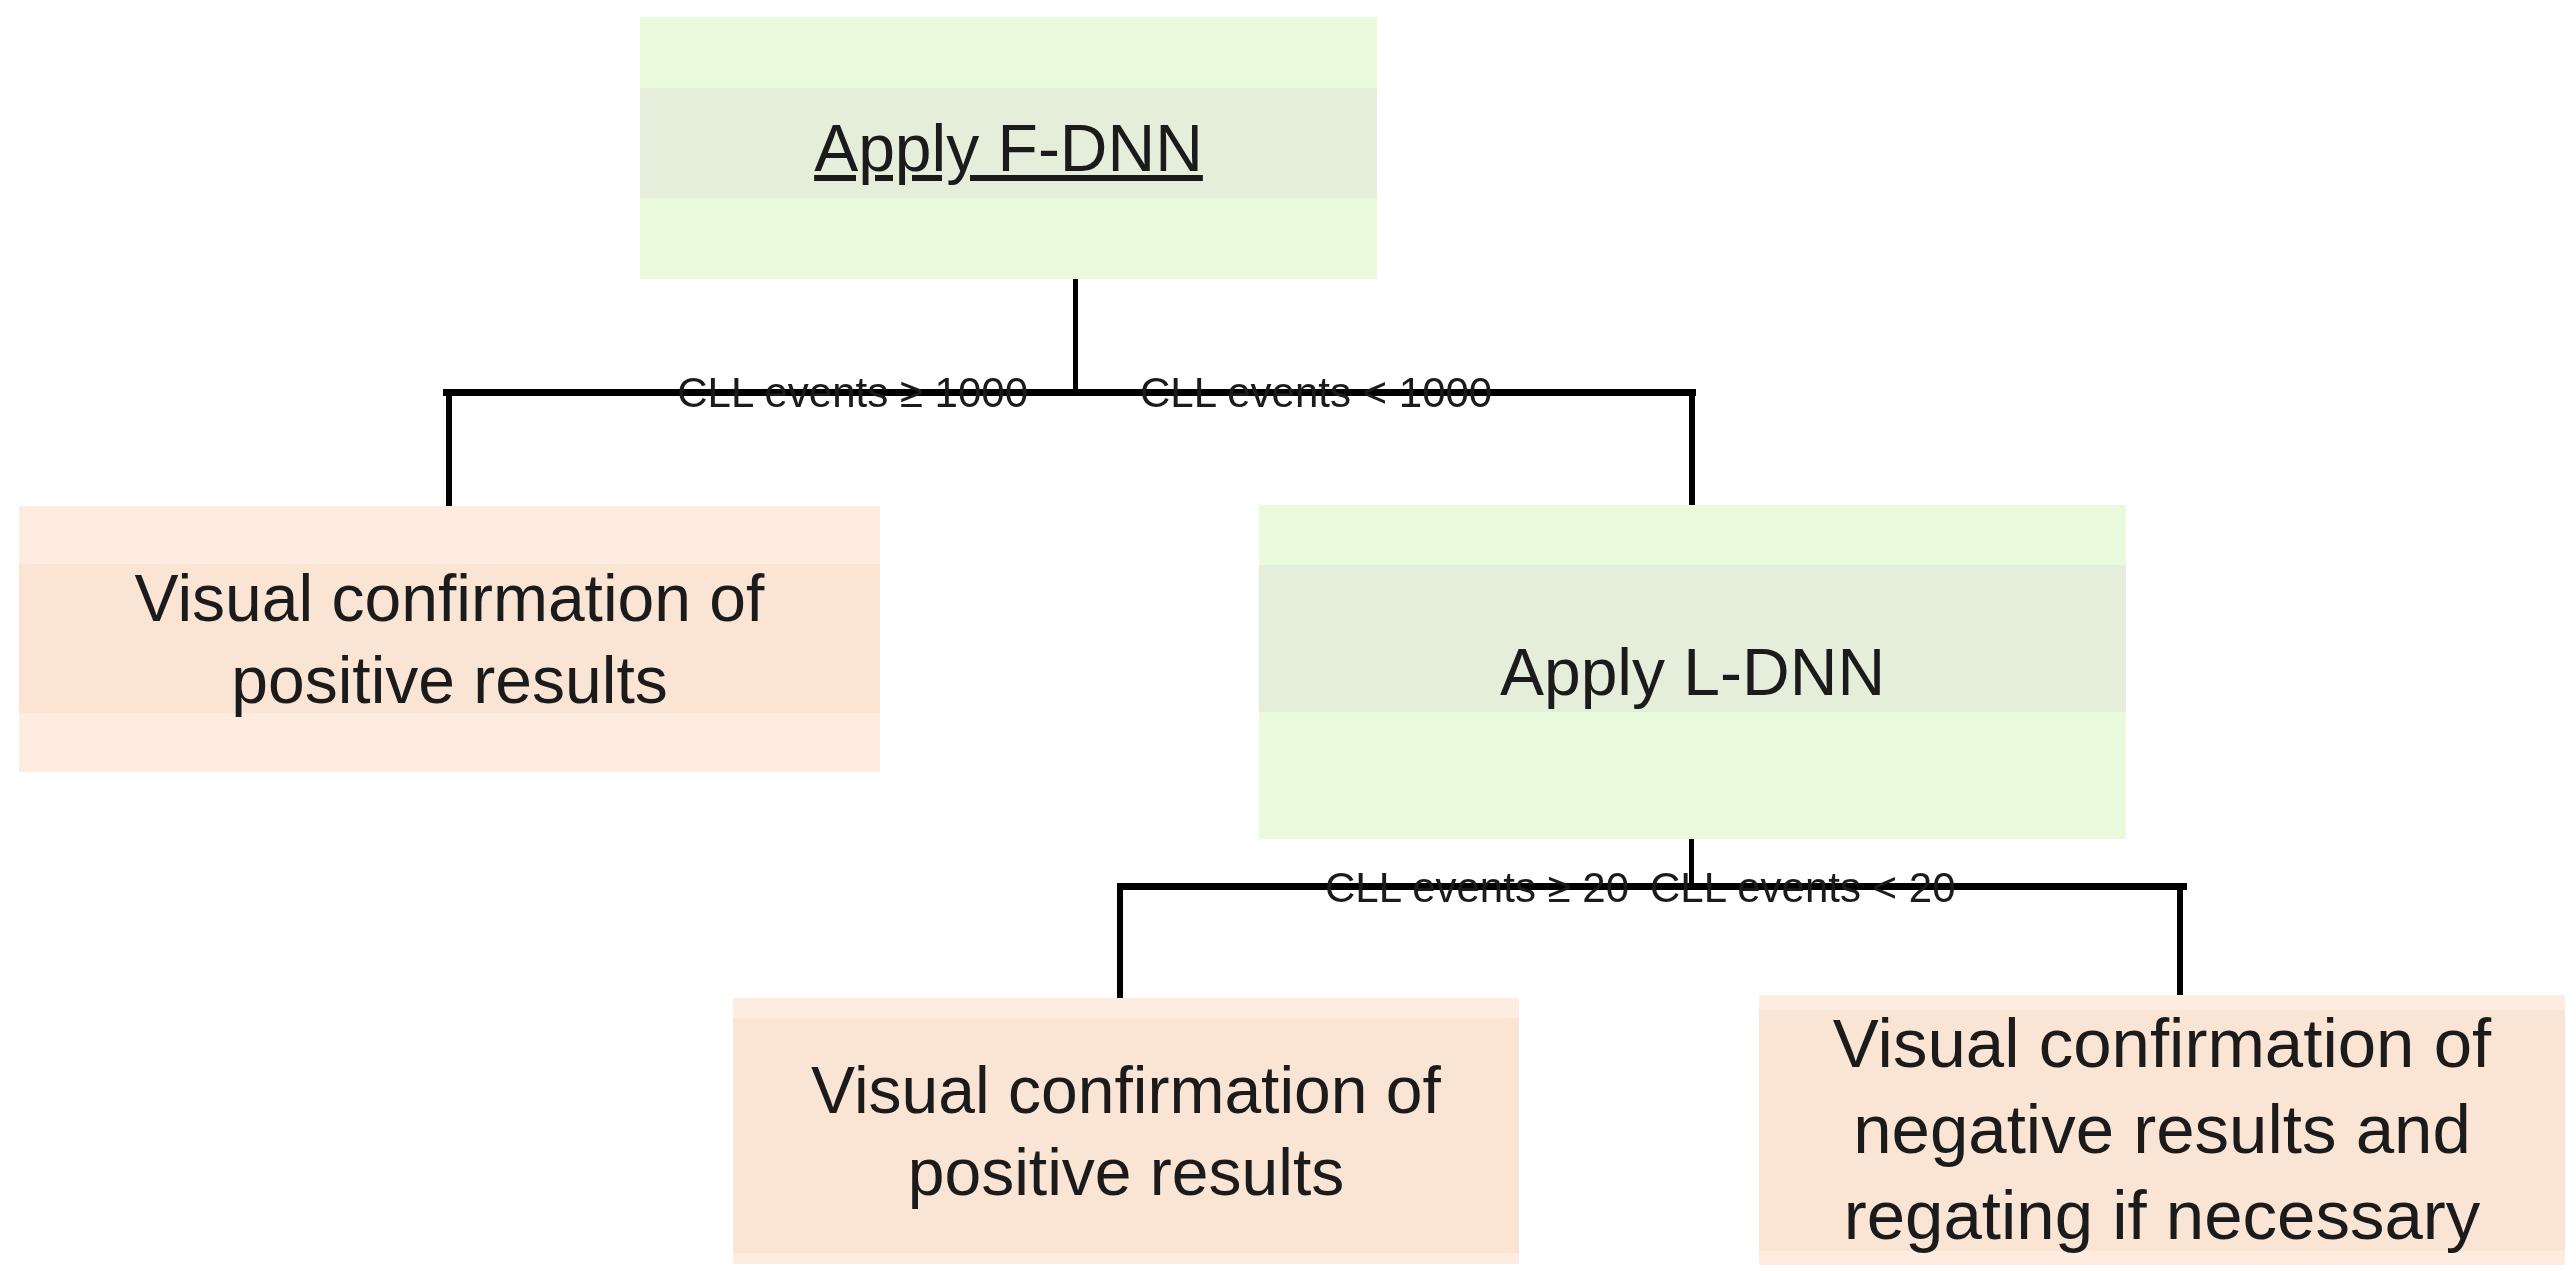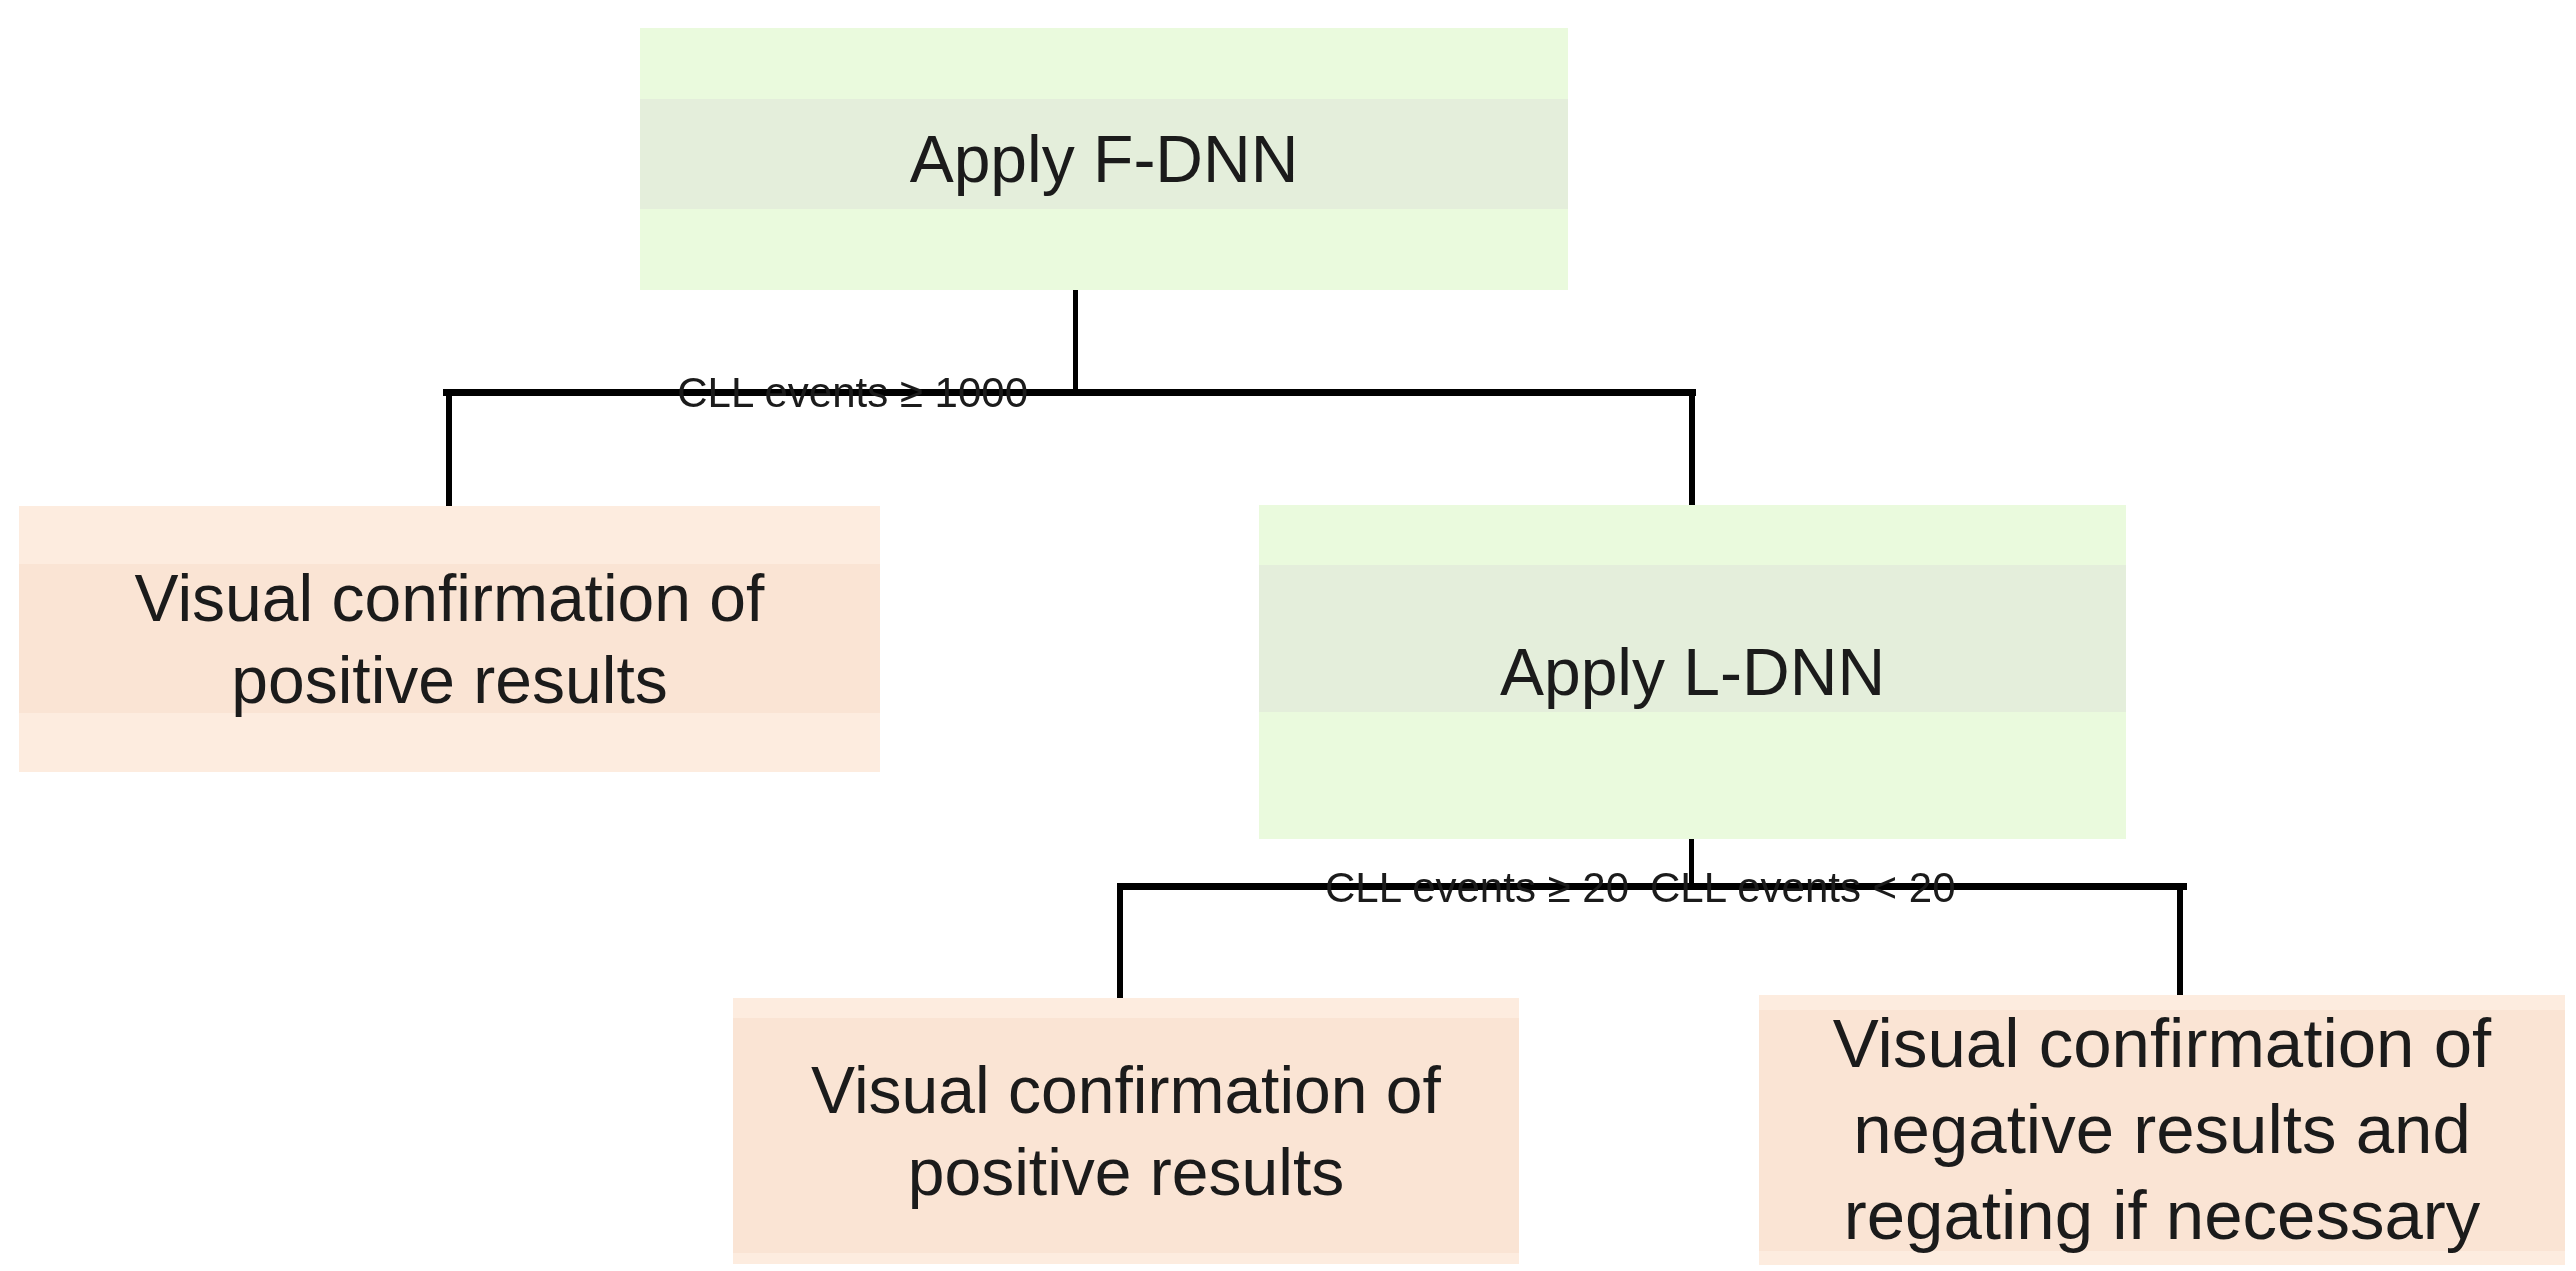--- a/index.html
+++ b/index.html
@@ -60,24 +60,25 @@
   <div class="line" style="left:1073px; top:277px;  width:4.6px;    height:116px;"></div>
   <div class="line" style="left:443px;  top:389px;  width:1253px; height:7.3px;"></div>
   <div class="line" style="left:446px;  top:389px;  width:5.5px;    height:119px;"></div>
   <div class="line" style="left:1689px; top:389px;  width:5.5px;    height:118px;"></div>
   <div class="line" style="left:1689px; top:762px;  width:4.6px;    height:125px;"></div>
   <div class="line" style="left:1117px; top:883px;  width:1070px; height:7.3px;"></div>
   <div class="line" style="left:1117px; top:883px;  width:5.5px;    height:116px;"></div>
   <div class="line" style="left:2177px; top:883px;  width:5.5px;    height:114px;"></div>
 
   <div class="branch-label align-right" style="left:473px;  top:308px; width:555px;">CLL events ≥ 1000</div>
+  <div class="branch-label" style="left:1140px; top:308px;">CLL events &lt; 1000</div>
   <div class="branch-label align-right" style="left:1183px; top:803px; width:446px;">CLL events ≥ 20</div>
   <div class="branch-label" style="left:1650px; top:803px;">CLL events &lt; 20</div>
 
-  <div class="node n-root" style="left:640px; top:28px; width:928px; height:262px;">Apply F-DNN</div>
+  <div class="node n-root" style="left:640px; top:17px; width:737px; height:262px;text-decoration:underline;">Apply F-DNN</div>
 
   <div class="node n-left" style="left:19px; top:506px; width:861px; height:266px;">Visual confirmation of
 positive results</div>
 
   <div class="node n-ldnn" style="left:1259px; top:505px; width:867px; height:334px;">Apply L-DNN</div>
 
   <div class="node n-bl" style="left:733px; top:998px; width:786px; height:266px;">Visual confirmation of
 positive results</div>
 
   <div class="node n-br" style="left:1759px; top:995px; width:806px; height:270px;">Visual confirmation of

